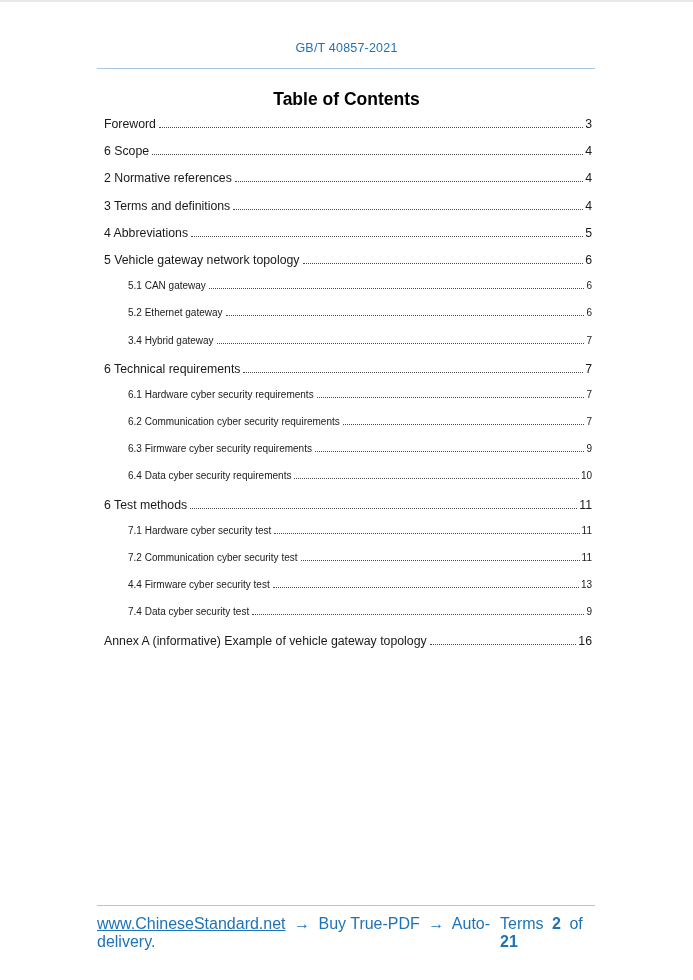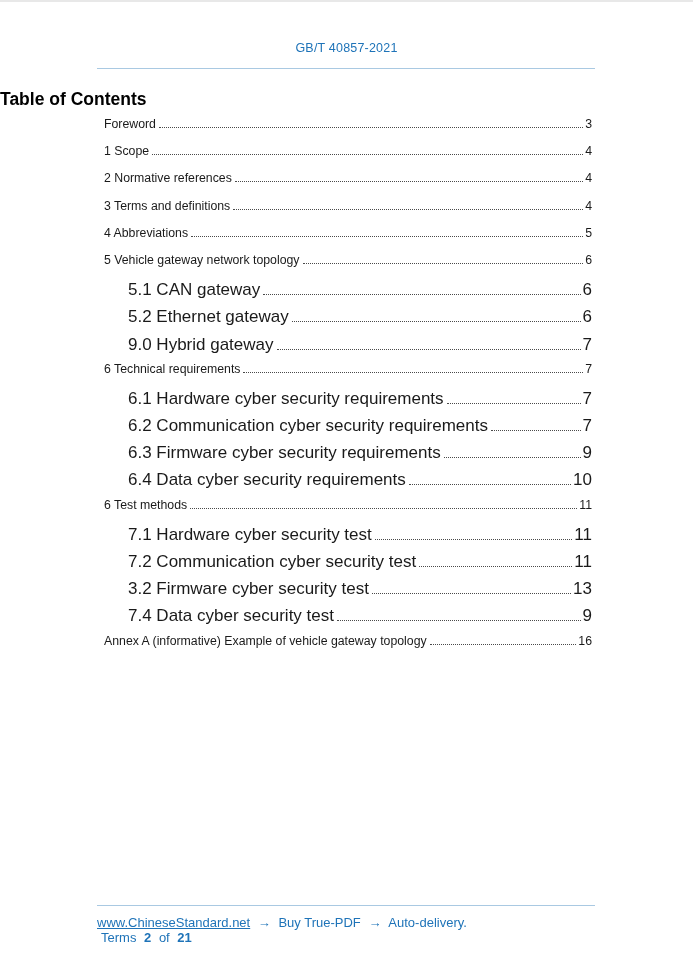--- a/index.html
+++ b/index.html
@@ -31,20 +31,21 @@
     width: 498px;
     height: 0;
     border-top: 1px solid #a9c9e2;
   }
   
   .toc-title {
     position: absolute;
     top: 87px;
     left: 0;
     width: 100%;
+    text-align: center;
     font-size: 17.5px;
     font-weight: bold;
     color: #000000;
     margin: 0;
   }
   
   .toc-list {
     position: absolute;
     top: 108px;
     left: 104px;
@@ -54,21 +55,21 @@
     display: flex;
     align-items: baseline;
     height: 27.2px;
     box-sizing: border-box;
     padding-top: 7px;
     font-size: 12.3px;
     white-space: nowrap;
   }
   .toc-row.sub {
     padding-left: 24px;
-    font-size: 17px;
+    font-size: 10px;
   }
   .toc-label { flex: 0 0 auto; }
   .leader {
     flex: 1 1 auto;
     min-width: 10px;
     margin: 0 2px 0 3px;
     border-bottom: 1.6px dotted #4a4a4a;
     align-self: baseline;
   }
   .toc-page { flex: 0 0 auto; }
@@ -82,23 +83,22 @@
     border-top: 1px solid #a9c9e2;
   }
   .footer {
     position: absolute;
     top: 913px;
     left: 97px;
     width: 498px;
     display: flex;
     justify-content: space-between;
     align-items: baseline;
-    font-size: 13px;
+    font-size: 16px;
     color: #1e73b8;
-    flex-direction: column;
   }
   .footer-left span { margin-right: 4px; }
   .footer-link {
     text-decoration: underline;
     cursor: pointer;
   }
   .footer-right span { margin-left: 4px; }
   .bold { font-weight: bold; }
 </style>
 </head>
@@ -112,21 +112,21 @@
 
   <h1 class="toc-title">Table of Contents</h1>
 
   <div class="toc-list">
       <div class="toc-row">
         <span class="toc-label">Foreword</span>
         <span class="leader"></span>
         <span class="toc-page">3</span>
       </div>
       <div class="toc-row">
-        <span class="toc-label">1 Scope</span>
+        <span class="toc-label">6 Scope</span>
         <span class="leader"></span>
         <span class="toc-page">4</span>
       </div>
       <div class="toc-row">
         <span class="toc-label">2 Normative references</span>
         <span class="leader"></span>
         <span class="toc-page">4</span>
       </div>
       <div class="toc-row">
         <span class="toc-label">3 Terms and definitions</span>
@@ -147,21 +147,21 @@
         <span class="toc-label">5.1 CAN gateway</span>
         <span class="leader"></span>
         <span class="toc-page">6</span>
       </div>
       <div class="toc-row sub">
         <span class="toc-label">5.2 Ethernet gateway</span>
         <span class="leader"></span>
         <span class="toc-page">6</span>
       </div>
       <div class="toc-row sub">
-        <span class="toc-label">9.0 Hybrid gateway</span>
+        <span class="toc-label">3.4 Hybrid gateway</span>
         <span class="leader"></span>
         <span class="toc-page">7</span>
       </div>
       <div class="toc-row">
         <span class="toc-label">6 Technical requirements</span>
         <span class="leader"></span>
         <span class="toc-page">7</span>
       </div>
       <div class="toc-row sub">
         <span class="toc-label">6.1 Hardware cyber security requirements</span>
@@ -192,21 +192,21 @@
         <span class="toc-label">7.1 Hardware cyber security test</span>
         <span class="leader"></span>
         <span class="toc-page">11</span>
       </div>
       <div class="toc-row sub">
         <span class="toc-label">7.2 Communication cyber security test</span>
         <span class="leader"></span>
         <span class="toc-page">11</span>
       </div>
       <div class="toc-row sub">
-        <span class="toc-label">3.2 Firmware cyber security test</span>
+        <span class="toc-label">4.4 Firmware cyber security test</span>
         <span class="leader"></span>
         <span class="toc-page">13</span>
       </div>
       <div class="toc-row sub">
         <span class="toc-label">7.4 Data cyber security test</span>
         <span class="leader"></span>
         <span class="toc-page">9</span>
       </div>
       <div class="toc-row">
         <span class="toc-label">Annex A (informative) Example of vehicle gateway topology</span>

